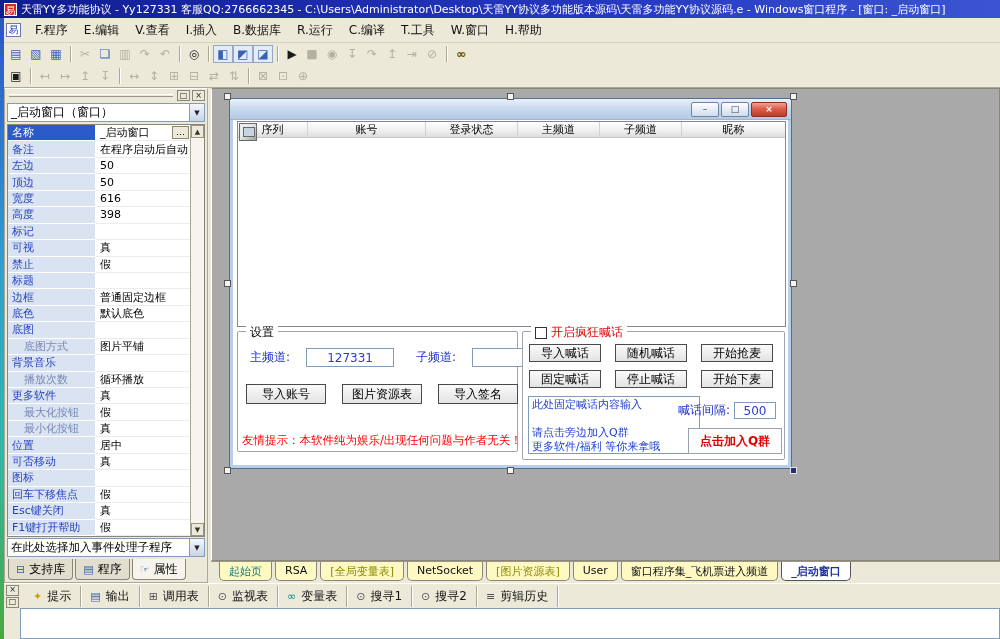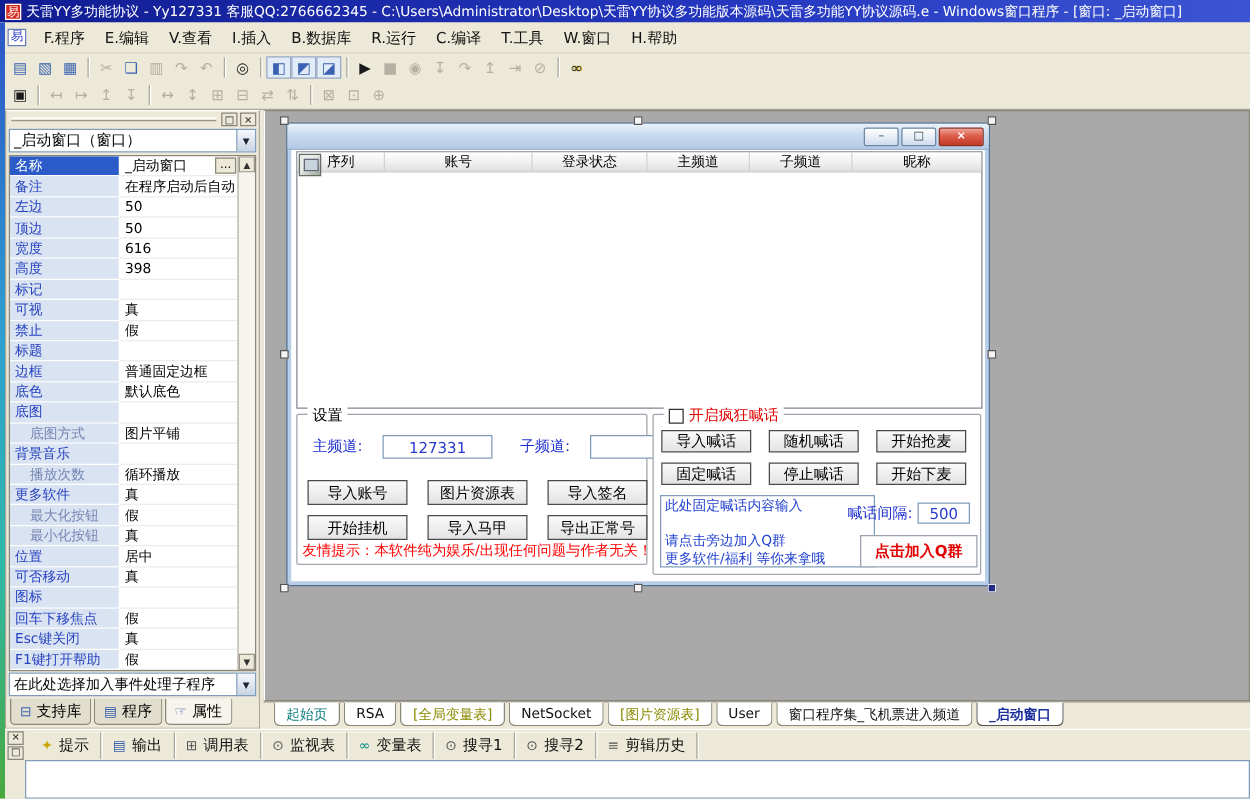--- a/index.html
+++ b/index.html
@@ -95,21 +95,21 @@
   .hintbox{position:absolute;left:5px;top:64px;width:172px;height:58px;border:1px solid #7f9db9;background:#fff;
     color:#1f3fd0;font-size:11px;line-height:14px;padding:1px 3px;overflow:hidden;}
   .introw{position:absolute;left:155px;top:70px;display:flex;align-items:center;gap:4px;}
   .joinbtn{position:absolute;left:165px;top:96px;width:94px;height:26px;border:1px solid #9aa2b0;background:#fdfdfd;
     color:#e20000;font-weight:bold;font-size:12px;display:flex;align-items:center;justify-content:center;}
 
   .hd{position:absolute;width:7px;height:7px;background:#f4f4f4;border:1px solid #555;z-index:6;}
   .hd.br{background:#252a85;border-color:#e8e8e8;}
 
   .dtabs{height:22px;background:#ece9d8;border-top:1px solid #9a968a;display:flex;align-items:flex-start;padding-left:8px;gap:3px;font-size:11px;}
-  .dtab{border:1px solid #8a8678;border-top:none;border-radius:0 0 5px 5px;background:#ffffff;padding:2px 9px;height:19px;white-space:nowrap;color:#111;}
+  .dtab{border:1px solid #8a8678;border-top:none;border-radius:0 0 5px 5px;background:#fef9c3;padding:2px 9px;height:19px;white-space:nowrap;color:#111;}
   .dtab.t-teal{color:#0b7c7c;}
   .dtab.t-olive{color:#8a8a00;}
   .dtab.active{background:#fff;color:#1c2f9c;font-weight:bold;border-color:#555;}
 
   
   .bottompanel{position:absolute;left:4px;top:583px;width:996px;height:56px;background:#ece9d8;border-top:1px solid #fff;}
   .btabrow{height:24px;display:flex;align-items:center;padding-left:2px;}
   .minibtns{display:flex;flex-direction:column;gap:1px;margin-right:5px;}
   .mini{width:13px;height:11px;border:1px solid #8a8678;background:#ece9d8;font-size:8px;line-height:8px;text-align:center;color:#222;}
   .btab{display:flex;align-items:center;gap:5px;font-size:12px;padding:2px 9px;border-right:1px solid #aca899;box-shadow:1px 0 0 #fff;color:#111;}
@@ -417,25 +417,20 @@
                 <span class="bluelabel">主频道:</span>
                 <span class="inputbox" style="width:88px">127331</span>
                 <span class="bluelabel" style="margin-left:6px">子频道:</span>
                 <span class="inputbox" style="width:58px"></span>
               </div>
               <div class="brow" style="left:8px;top:52px">
                 <span class="btn" style="width:80px;height:20px">导入账号</span>
                 <span class="btn" style="width:80px;height:20px">图片资源表</span>
                 <span class="btn" style="width:80px;height:20px">导入签名</span>
               </div>
-              <div class="brow" style="left:8px;top:80px">
-                <span class="btn" style="width:80px;height:20px">开始挂机</span>
-                <span class="btn" style="width:80px;height:20px">导入马甲</span>
-                <span class="btn" style="width:80px;height:20px">导出正常号</span>
-              </div>
               <div class="warn">友情提示：本软件纯为娱乐/出现任何问题与作者无关！</div>
             </div>
 
             <div class="grp" style="left:289px;top:211px;width:263px;height:129px">
               <div class="grptitle red">
                 <span class="cb"></span>
                 <span>开启疯狂喊话</span>
               </div>
               <div class="sbtnrow" style="left:6px;top:12px">
                 <span class="btn" style="width:72px;height:18px">导入喊话</span>

